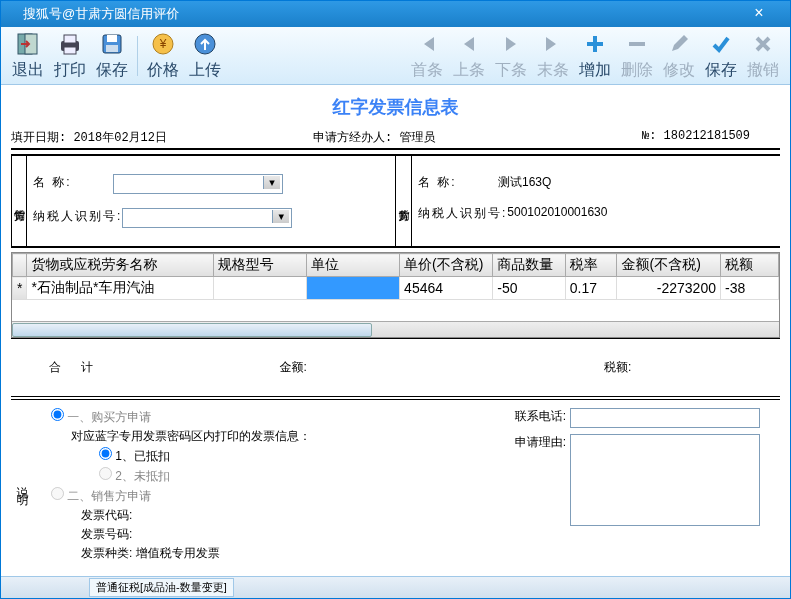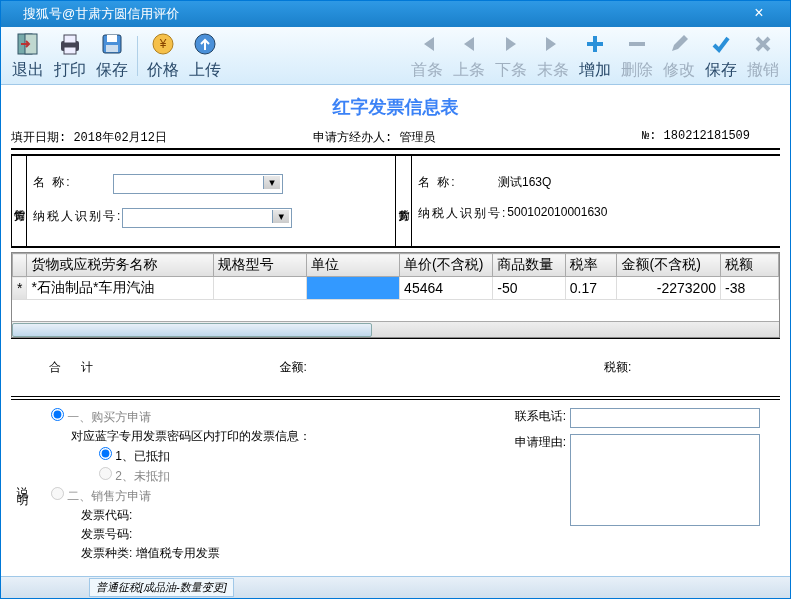--- a/index.html
+++ b/index.html
@@ -44,21 +44,21 @@
 .radio-g.active { color: #333; }
 .sub { margin-left: 28px; margin-bottom: 2px; }
 .ind { margin-left: 38px; margin-bottom: 2px; }
 .rt { position: absolute; right: 10px; top: 8px; width: 260px; }
 .rt .r { display: flex; align-items: flex-start; margin-bottom: 6px; }
 .rt label { width: 60px; text-align: right; padding-right: 4px; }
 .rt input, .rt textarea { border: 1px solid #7f9db9; font-family: inherit; font-size: 12px; }
 .rt input { height: 20px; width: 190px; }
 .rt textarea { width: 190px; height: 92px; resize: none; }
 .statusbar { height: 22px; background: linear-gradient(#e8f0f8,#d0e0ee); border-top: 1px solid #a0c8e8; display: flex; align-items: center; padding: 0 8px; font-size: 11px; }
-.statusbar .chip { border: 1px solid #a0c8e8; background: #f0f7fc; padding: 1px 6px; margin-left: 80px; font-style: italic; }
+.statusbar .chip { border: 1px solid #a0c8e8; background: #f0f7fc; padding: 1px 6px; margin-left: 80px; }
 </style>
 </head>
 <body>
 
 <div class="window">
   <div class="titlebar">
     <span>搜狐号@甘肃方圆信用评价</span>
     <span class="close">×</span>
   </div>
 

